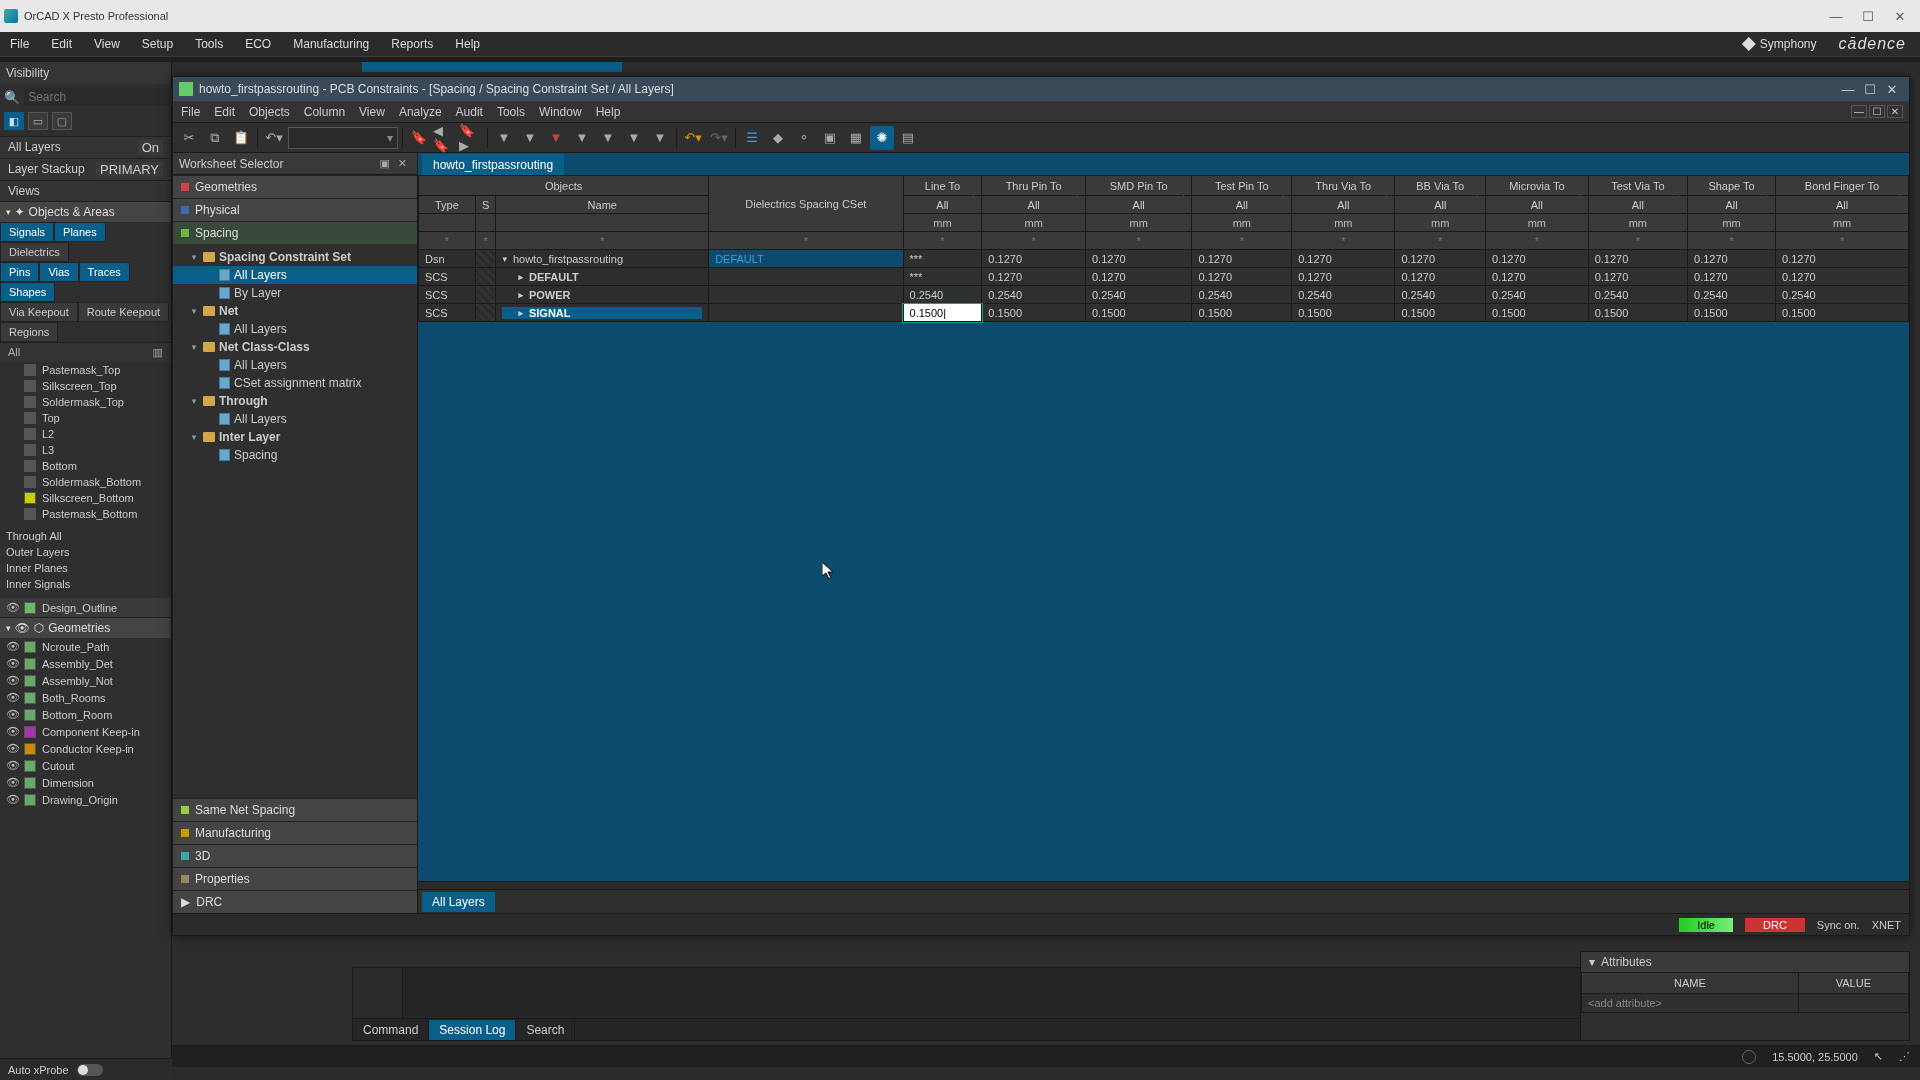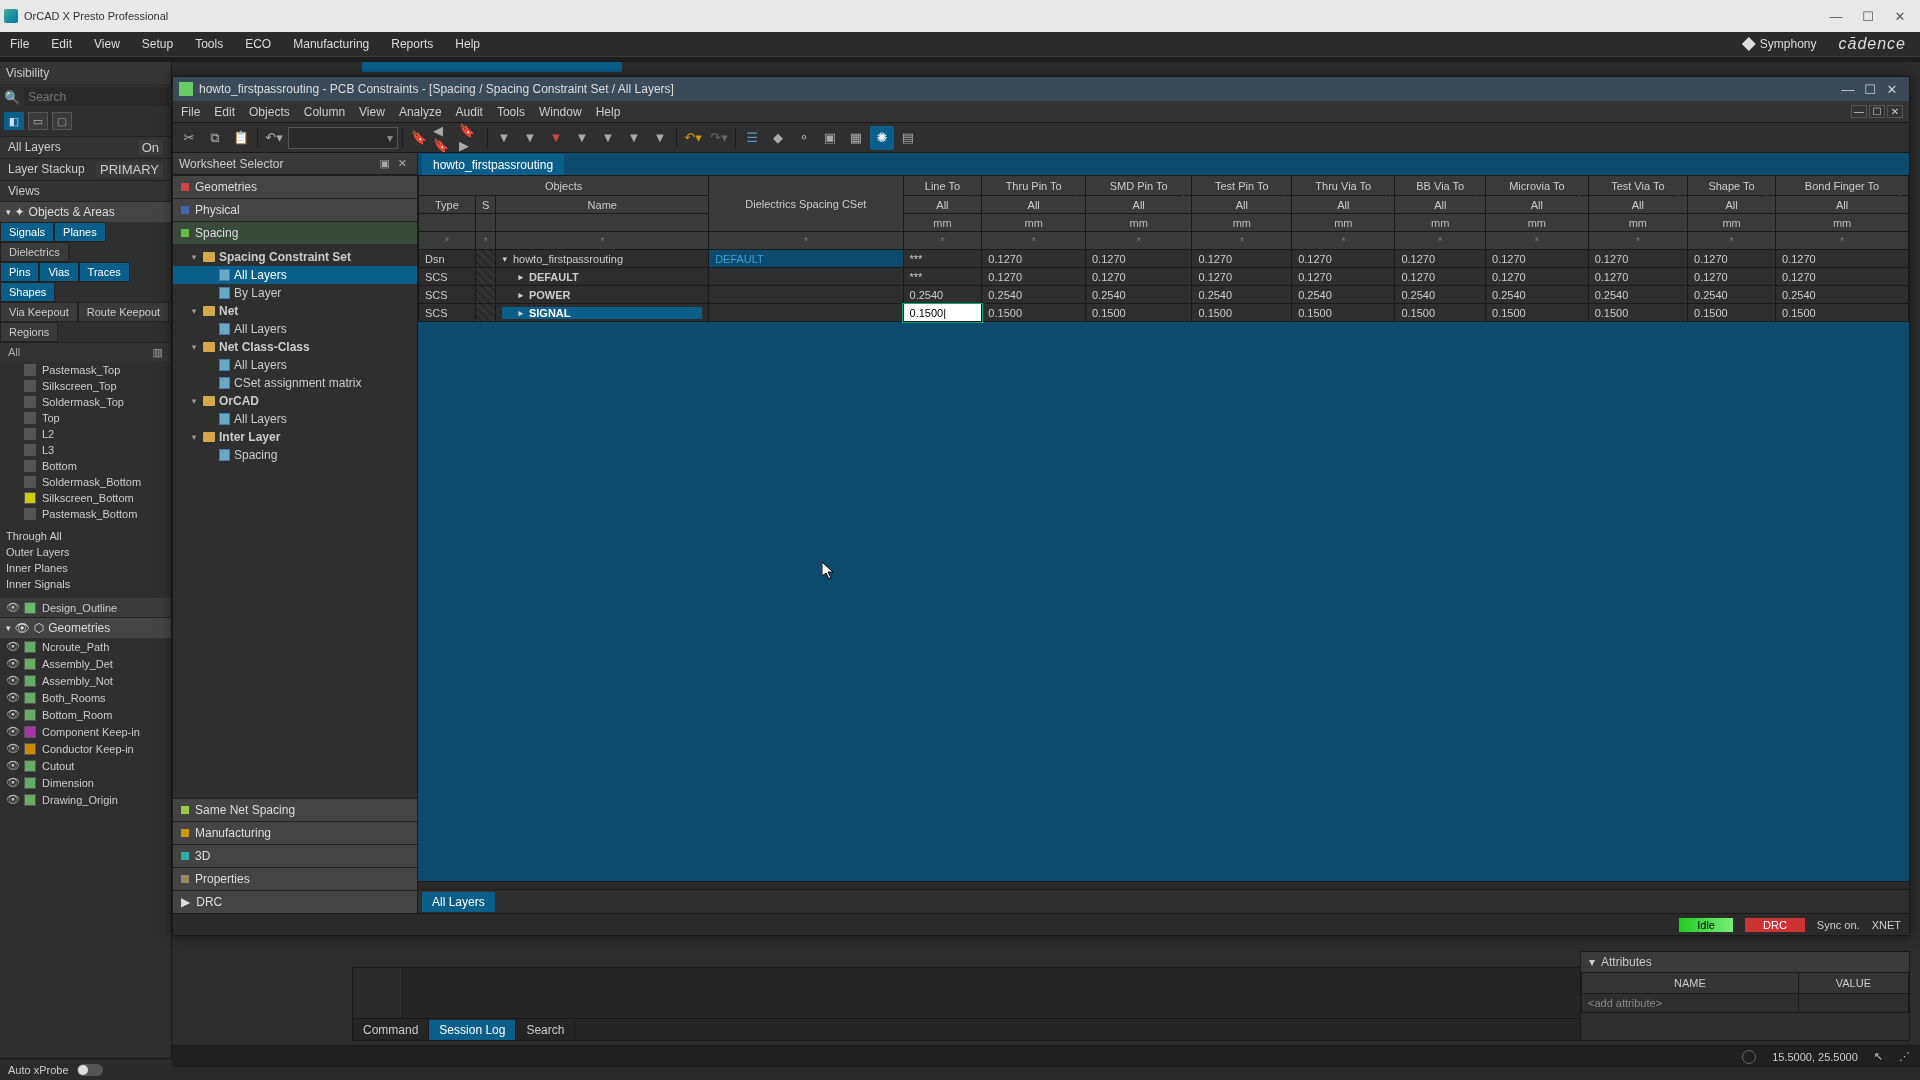--- a/index.html
+++ b/index.html
@@ -486,21 +486,21 @@
                 <span>All Layers</span>
               </div>
             <div class="node lvl2">
                 <span class="tw"></span>
                 <span class="sheet"></span>
                 <span>CSet assignment matrix</span>
               </div>
             <div class="node lvl1">
                 <span class="tw">▾</span>
                 <span class="fold"></span>
-                <b>OrCAD</b>
+                <b>Through</b>
               </div>
             <div class="node lvl2">
                 <span class="tw"></span>
                 <span class="sheet"></span>
                 <span>All Layers</span>
               </div>
             <div class="node lvl1">
                 <span class="tw">▾</span>
                 <span class="fold"></span>
                 <b>Inter Layer</b>

